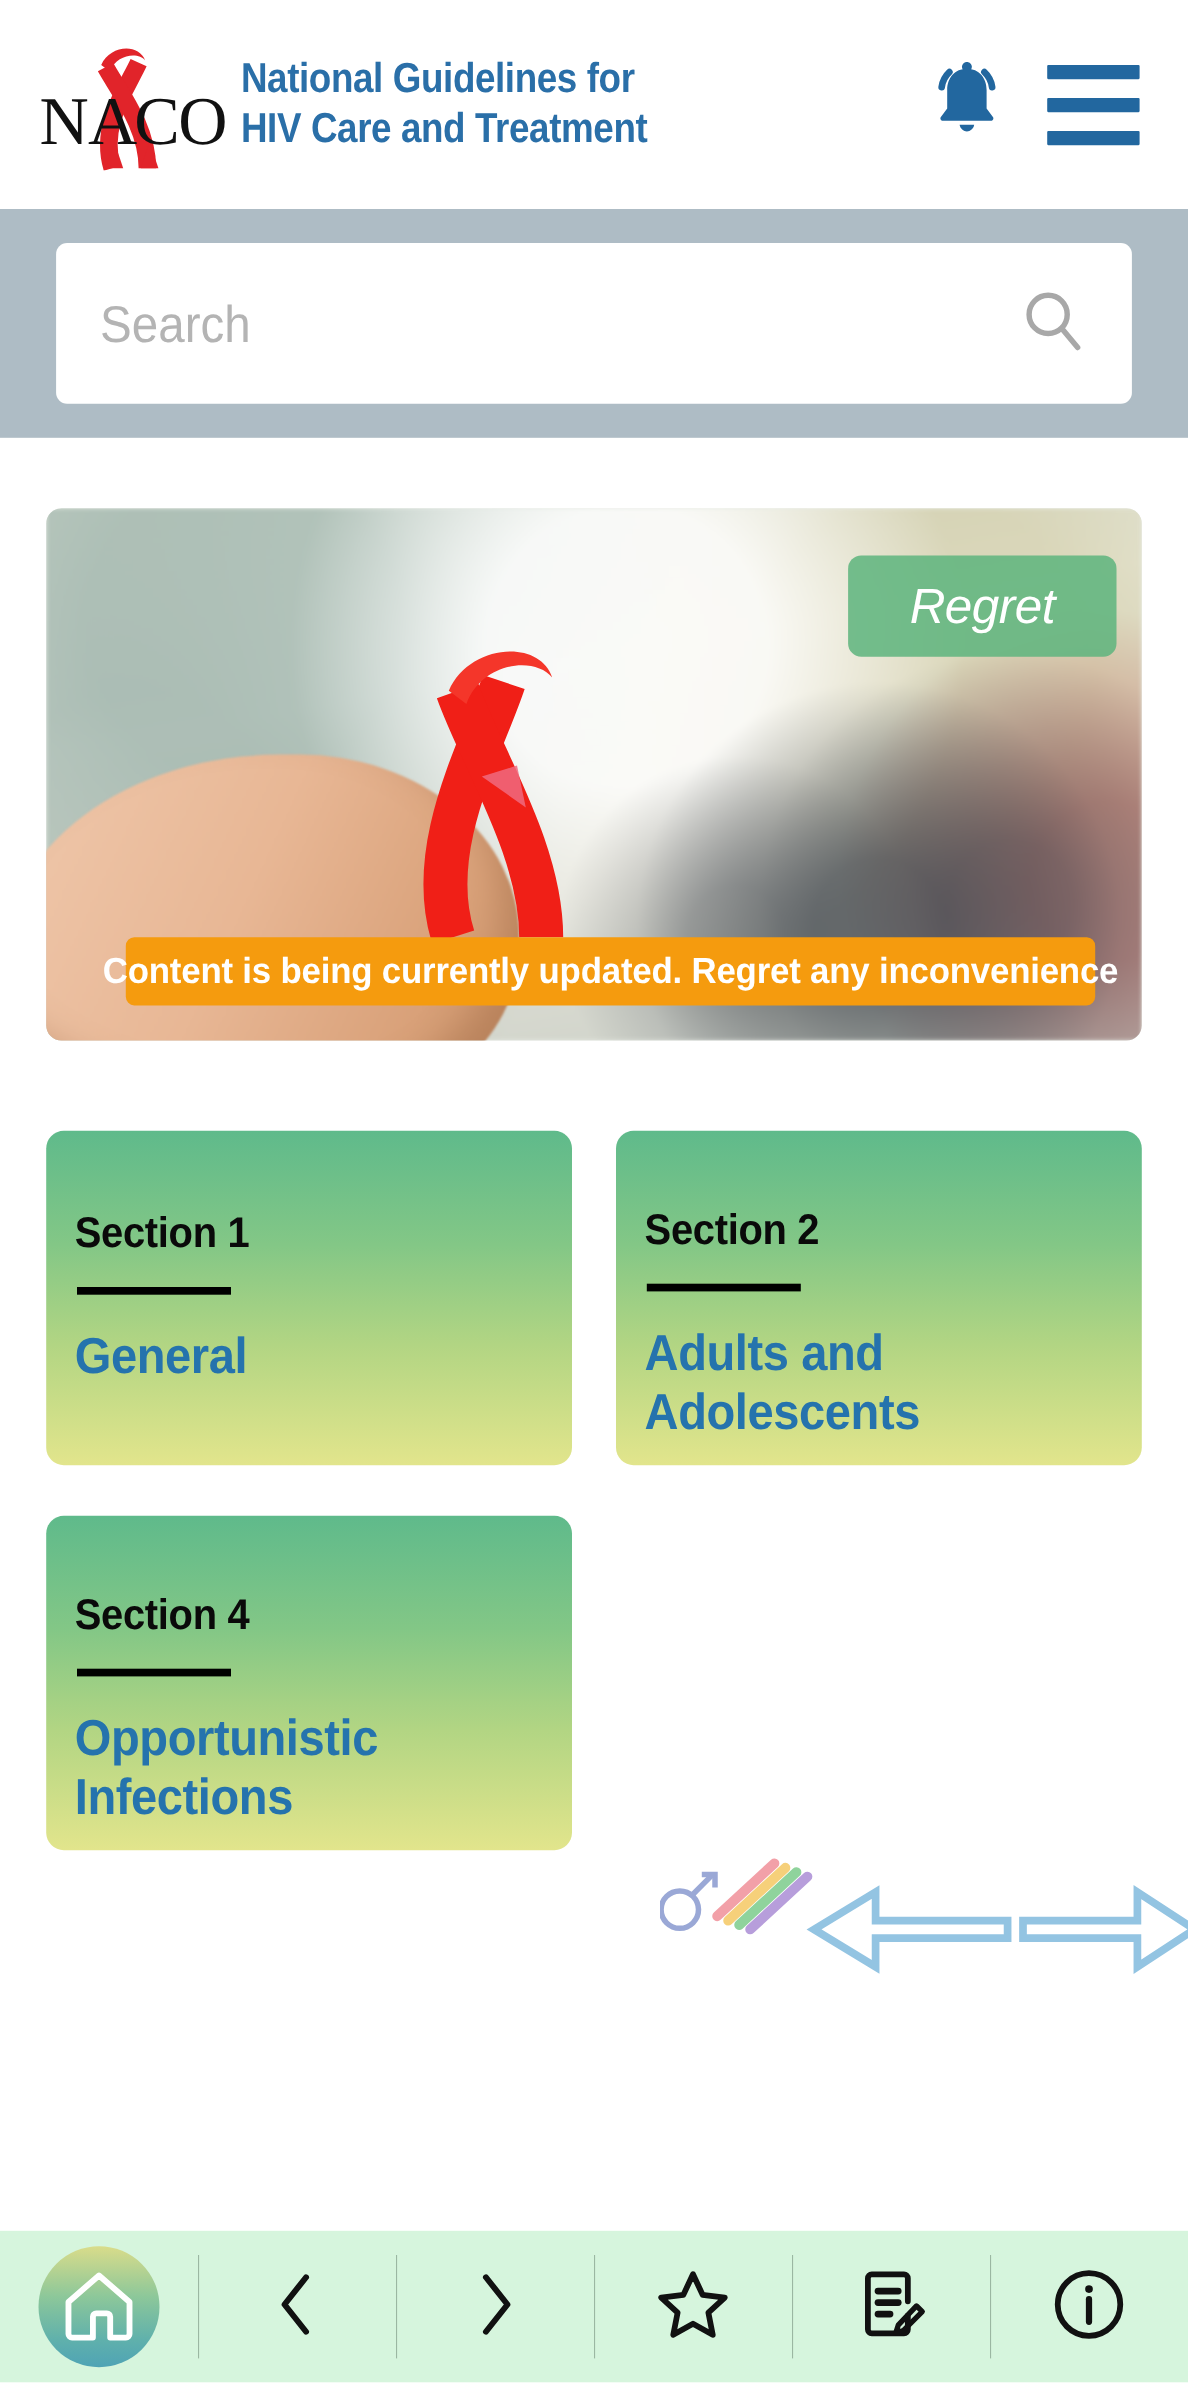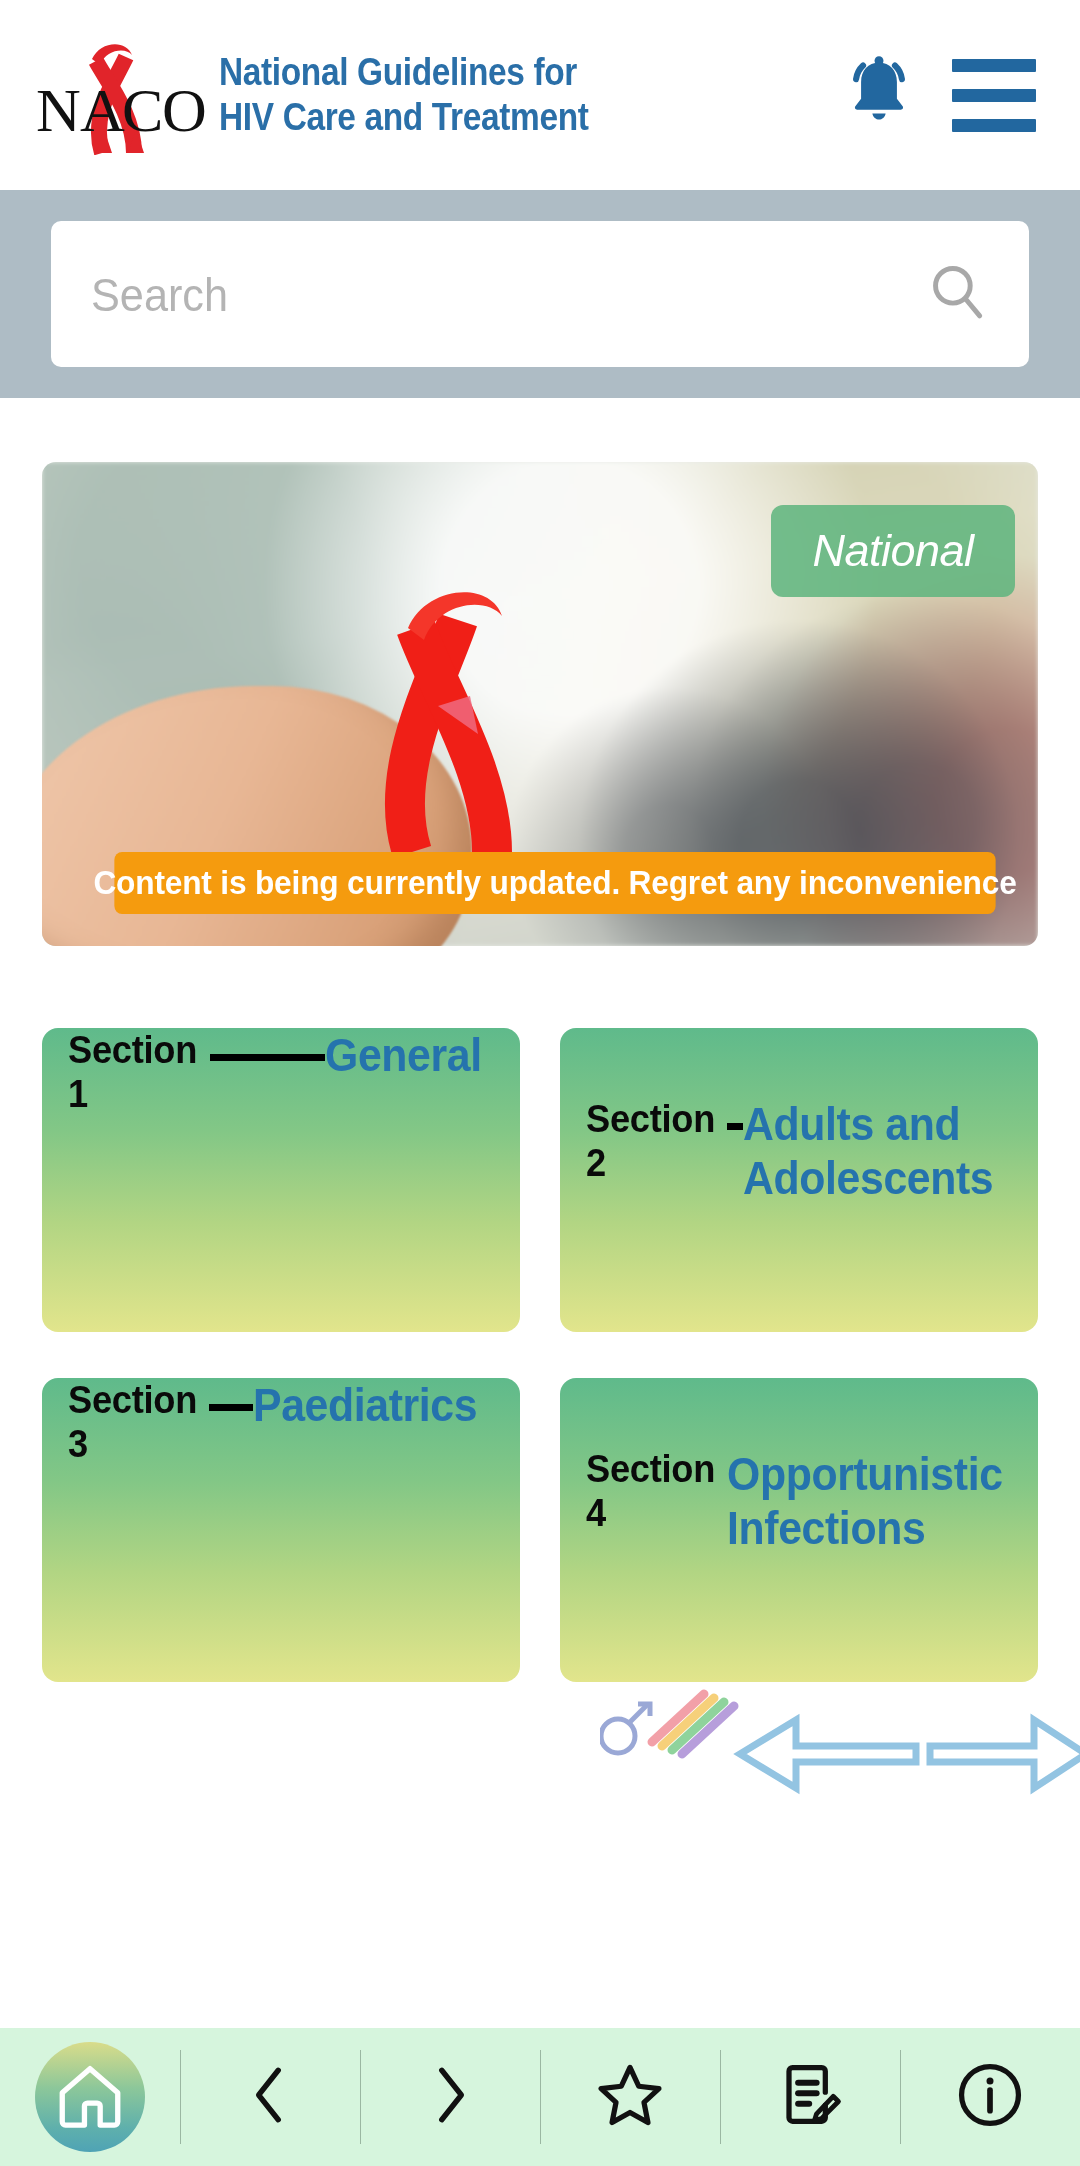--- a/index.html
+++ b/index.html
@@ -192,21 +192,21 @@
     grid-auto-rows: 304px;
     column-gap: 40px;
     row-gap: 46px;
   }
   .section-card {
     border-radius: 16px;
     background: linear-gradient(180deg, #5fba8b 0%, #83c786 34%, #b2d583 64%, #e2e58c 100%);
     box-sizing: border-box;
     padding: 0 26px;
     display: flex;
-    flex-direction: row;
+    flex-direction: column;
     justify-content: center;
     overflow: hidden;
   }
   .section-card.tall-content { justify-content: flex-start; padding-top: 69px; }
   .section-label {
     color: #0a0a0a;
     font-weight: bold;
     font-size: 39px;
     letter-spacing: -0.3px;
     transform: scaleX(0.93);
@@ -331,21 +331,21 @@
     <svg width="220" height="270" viewBox="0 0 220 270">
       <g fill="none" stroke="#f01f17" stroke-width="40" stroke-linecap="butt">
         <path d="M70 268 C 44 186, 96 96, 116 36"></path>
         <path d="M150 268 C 150 188, 96 106, 74 44"></path>
       </g>
       <path d="M66 44 C 84 2, 148 -4, 160 32 C 144 12, 96 18, 82 56 Z" fill="#f4362a"></path>
       <path d="M96 122 L128 112 L136 150 Z" fill="#f06a7f" opacity="0.85"></path>
     </svg>
   </div>
 
-  <div class="banner-updates">National</div>
+  <div class="banner-updates">Regret</div>
   <div class="banner-note">Content is being currently updated. Regret any inconvenience</div>
 </div>
 
 <div class="watermark">
   <svg width="480" height="150" viewBox="0 0 480 150">
     <path d="M170 96 h120 v-26 l56 34 -56 34 v-26 h-120 z" transform="rotate(180 243 104)" fill="none" stroke="#93c4e2" stroke-width="7"></path>
     <path d="M330 96 h104 v-26 l52 34 -52 34 v-26 h-104 z" fill="none" stroke="#93c4e2" stroke-width="7"></path>
     <g stroke-width="9" fill="none" stroke-linecap="round">
       <path d="M52 92 L104 44" stroke="#f2a0a8"></path>
       <path d="M62 96 L114 48" stroke="#f6d07a"></path>
@@ -367,25 +367,20 @@
     <div class="section-rule"></div>
     <div class="section-title">General</div>
   </div>
 
   <div class="section-card tall-content">
     <div class="section-label">Section 2</div>
     <div class="section-rule"></div>
     <div class="section-title">Adults and Adolescents</div>
   </div>
 
-  <div class="section-card">
-    <div class="section-label">Section 3</div>
-    <div class="section-rule"></div>
-    <div class="section-title">Paediatrics</div>
-  </div>
 
   <div class="section-card tall-content">
     <div class="section-label">Section 4</div>
     <div class="section-rule"></div>
     <div class="section-title">Opportunistic Infections</div>
   </div>
 
 
 </div>
 

